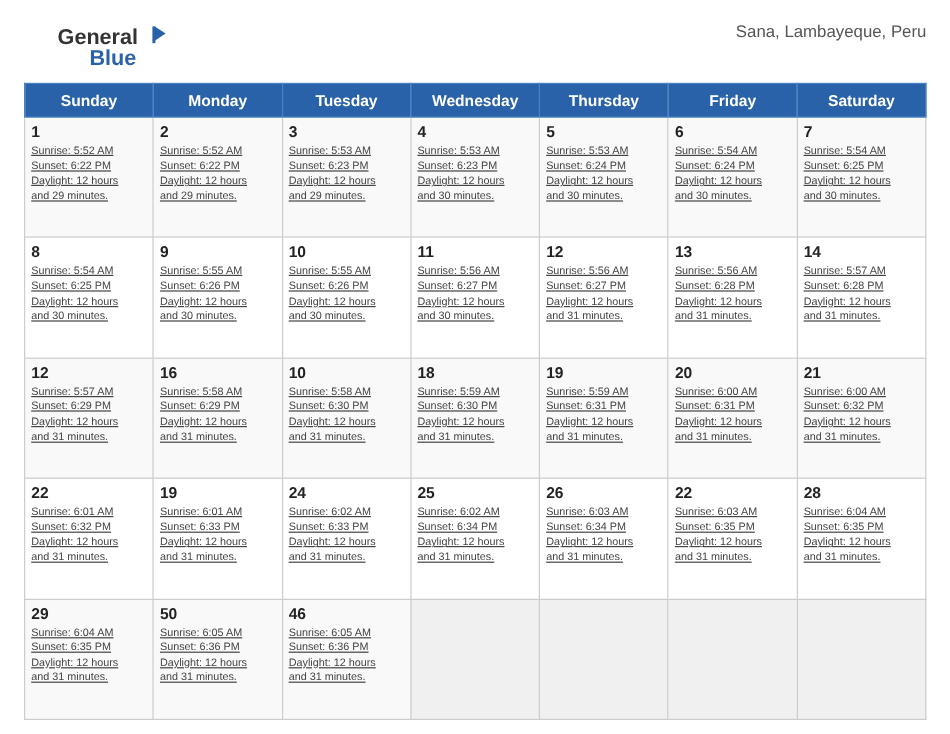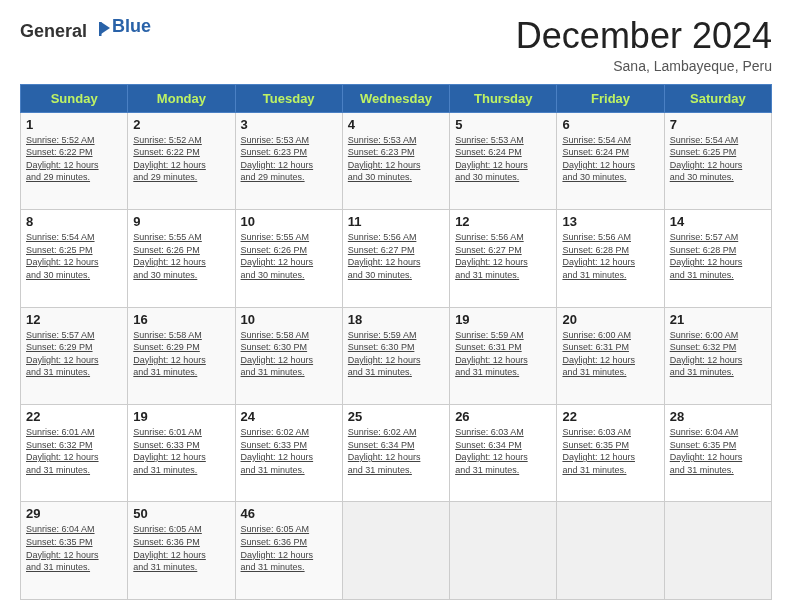--- a/index.html
+++ b/index.html
@@ -44,21 +44,21 @@
     }
     .calendar {
       flex: 1;
       border: 1px solid #ccc;
       border-collapse: collapse;
       width: 100%;
       table-layout: fixed;
     }
     .calendar thead th {
       background-color: #2962a8;
-      color: #bef264;
+      color: #ffffff;
       text-align: center;
       font-size: 13px;
       font-weight: bold;
       padding: 6px 4px;
       border: 1px solid #4a80c4;
     }
     .calendar tbody td {
       vertical-align: top;
       border: 1px solid #ccc;
       padding: 4px 5px;
@@ -89,34 +89,33 @@
     td.empty {
       background: #f0f0f0 !important;
     }
   </style>
 </head>
 <body>
 
 <div class="page">
   <div class="header">
     <div class="logo">
-      <div style="display:flex;flex-direction:row;align-items:flex-start;">
+      <div style="display:flex;flex-direction:column;align-items:center;margin-left:28px;">
         <div style="display:flex;align-items:center;">
           <span style="font-size:18px;font-weight:bold;color:#333;">General</span>
 
           <svg width="22" height="22" viewBox="0 0 22 22" style="margin-left:3px;">
             <polygon points="11,2 20,8 11,14" fill="#2962a8"></polygon>
             <rect x="9" y="2" width="2.5" height="14" fill="#2962a8"></rect>
           </svg>
         </div>
         <span style="font-size:18px;font-weight:bold;color:#2962a8;margin-top:-4px;">Blue</span>
       </div>
     </div>
     <div class="title-block">
-      <div class="month-title">December 2024</div>
       <div class="location">Sana, Lambayeque, Peru</div>
     </div>
   </div>
 
   <table class="calendar">
     <thead>
       <tr>
         <th>Sunday</th>
         <th>Monday</th>
         <th>Tuesday</th>

